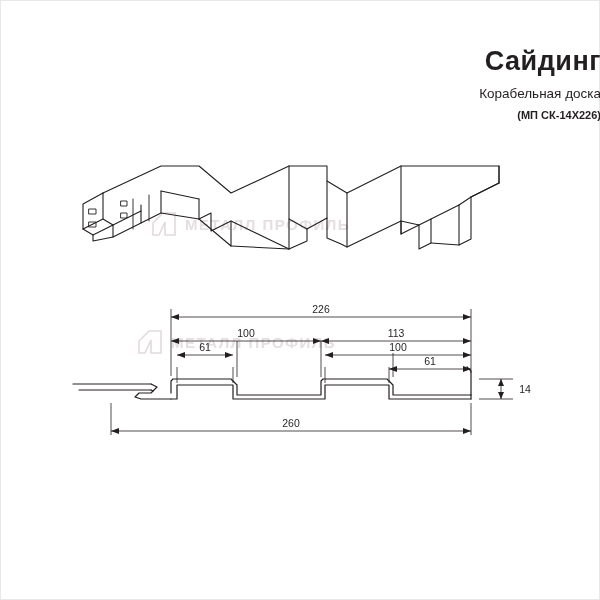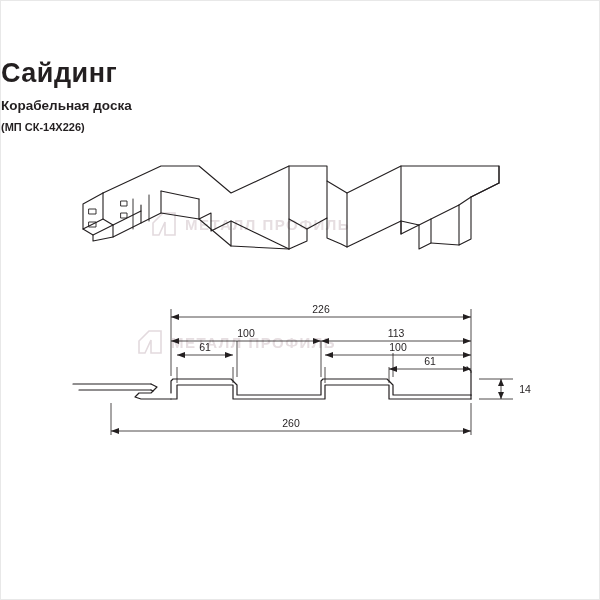--- a/index.html
+++ b/index.html
@@ -20,33 +20,32 @@
     width: 600px;
     height: 600px;
     box-sizing: border-box;
     border: 1px solid #e8e8e8;
   }
   .header {
     position: absolute;
     top: 44px;
     left: 0;
     width: 600px;
-    text-align: left;
-    margin-top: 12px;
+    text-align: right;
   }
   .title {
     font-size: 27px;
     font-weight: bold;
     letter-spacing: 0.5px;
     line-height: 32px;
     margin: 0;
   }
   .subtitle {
     font-size: 13.5px;
-    font-weight: bold;
+    font-weight: normal;
     margin-top: 9px;
     line-height: 16px;
   }
   .code {
     font-size: 11px;
     font-weight: bold;
     margin-top: 6px;
     line-height: 14px;
   }
   .drawing-area {

